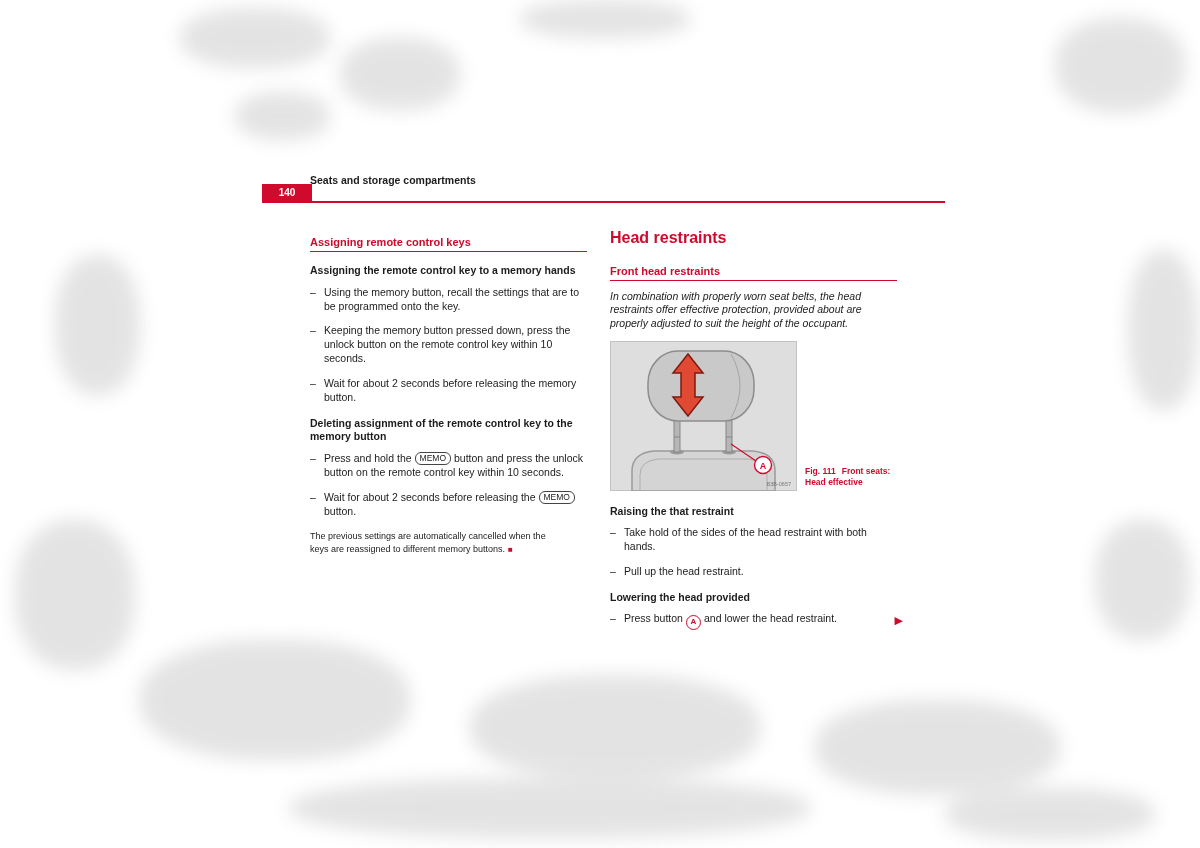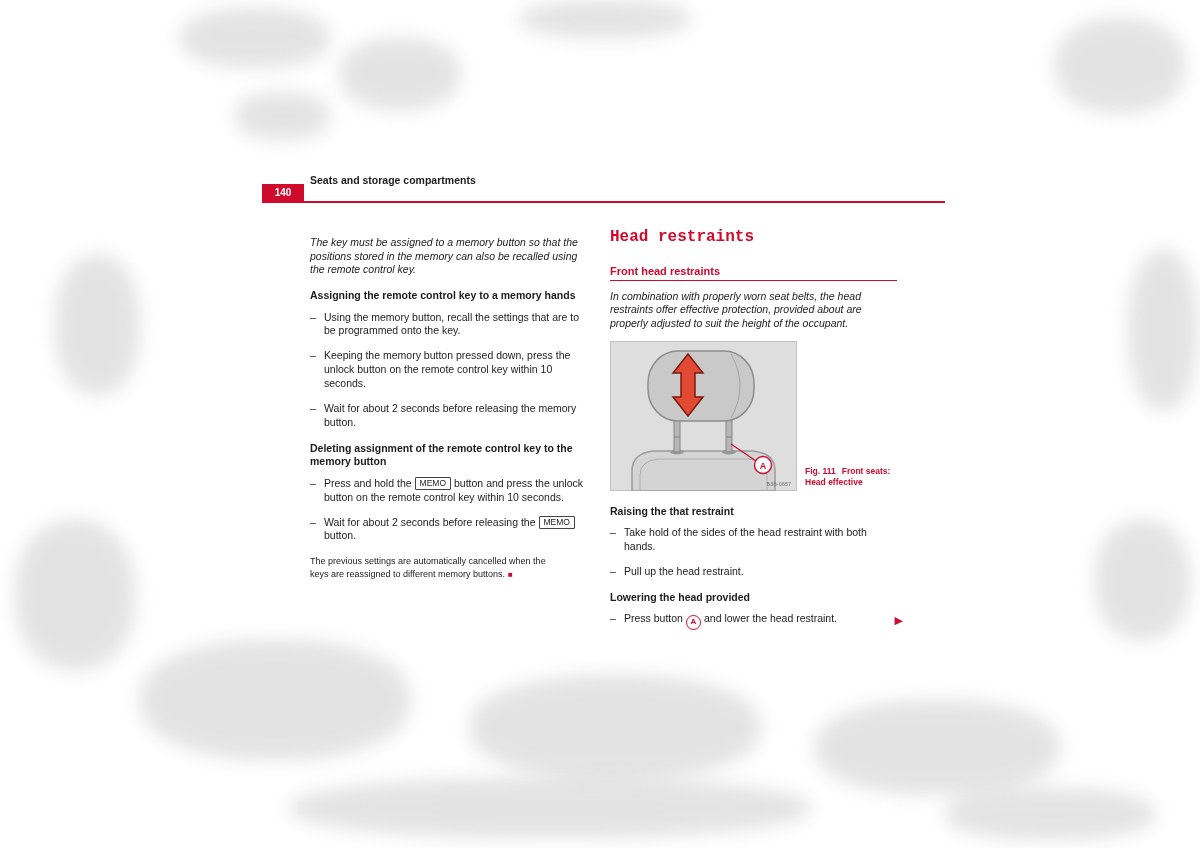--- a/index.html
+++ b/index.html
@@ -26,42 +26,42 @@
   .b7{left:1095px;top:520px;width:95px;height:120px;}
   .b8{left:55px;top:255px;width:85px;height:140px;}
   .b9{left:15px;top:520px;width:120px;height:150px;}
   .b10{left:140px;top:640px;width:270px;height:120px;}
   .b11{left:470px;top:675px;width:290px;height:105px;}
   .b12{left:815px;top:700px;width:245px;height:95px;}
   .b13{left:290px;top:778px;width:520px;height:60px;}
   .b14{left:945px;top:788px;width:210px;height:52px;}
   
   .page-num{
-    position:absolute;left:262px;top:184px;width:42px;height:17px;z-index:2;
+    position:absolute;left:262px;top:184px;width:50px;height:17px;z-index:2;
     background:var(--red);color:#fff;font-size:10px;font-weight:bold;
     display:flex;align-items:center;justify-content:center;
   }
   .header-title{position:absolute;left:310px;top:174px;font-size:10.5px;font-weight:bold;z-index:2;}
   .header-rule{position:absolute;left:262px;top:201px;width:683px;height:2px;background:var(--red);z-index:2;}
   
   .col-left{position:absolute;left:310px;top:236px;width:277px;z-index:1;}
   .col-right{position:absolute;left:610px;top:229px;width:287px;z-index:1;}
   .sec-title{
     color:var(--red);font-weight:bold;font-size:11px;
     padding-bottom:3px;border-bottom:1.5px solid var(--red);margin-bottom:9px;
   }
   .lead{font-style:italic;font-size:10.5px;line-height:1.3;margin:0 0 10px;}
   .subhead{font-weight:bold;font-size:10.5px;line-height:1.3;margin:12px 0 8px;}
   .bullet{display:flex;font-size:10.5px;line-height:1.32;margin-bottom:11px;position:relative;}
   .bullet .dash{width:14px;flex:none;}
   .note{font-size:9px;line-height:1.4;margin-top:12px;width:250px;}
   .square{color:var(--red);font-size:8px;margin-left:3px;}
-  .h1{color:var(--red);font-size:16px;font-weight:bold;margin:0 0 18px;line-height:1.1;font-family:Liberation Mono, monospace;}
+  .h1{color:var(--red);font-size:16px;font-weight:bold;margin:0 0 18px;line-height:1.1;}
   .key-cap{
-    display:inline-block;border:1px solid #444;border-radius:1px;
+    display:inline-block;border:1px solid #444;border-radius:6px;
     padding:0 4px;font-size:8.5px;line-height:11px;margin:0 3px;vertical-align:1px;
   }
   .badge-a{
     display:inline-flex;width:13px;height:13px;border:1.2px solid var(--red);
     border-radius:50%;color:var(--red);font-size:8px;font-weight:bold;
     align-items:center;justify-content:center;vertical-align:-2px;margin:0 3px;flex:none;
   }
   
   .figure{position:relative;width:187px;height:150px;margin:6px 0 14px;}
   .fig-caption{
@@ -89,21 +89,21 @@
   <div class="blotch b11"></div>
   <div class="blotch b12"></div>
   <div class="blotch b13"></div>
   <div class="blotch b14"></div>
 
   <div class="page-num">140</div>
   <div class="header-title">Seats and storage compartments</div>
   <div class="header-rule"></div>
 
   <div class="col-left">
-    <p class="lead">The key must be assigned to a memory button so that the positions stored in the memory can also be recalled using the remote control key.</p>
+    <div class="sec-title">Assigning remote control keys</div>
 
     <div class="subhead">Assigning the remote control key to a memory hands</div>
     <div class="bullet">
       <span class="dash">–</span>
       <span>Using the memory button, recall the settings that are to be programmed onto the key.</span>
     </div>
     <div class="bullet">
       <span class="dash">–</span>
       <span>Keeping the memory button pressed down, press the unlock button on the remote control key within 10 seconds.</span>
     </div>

